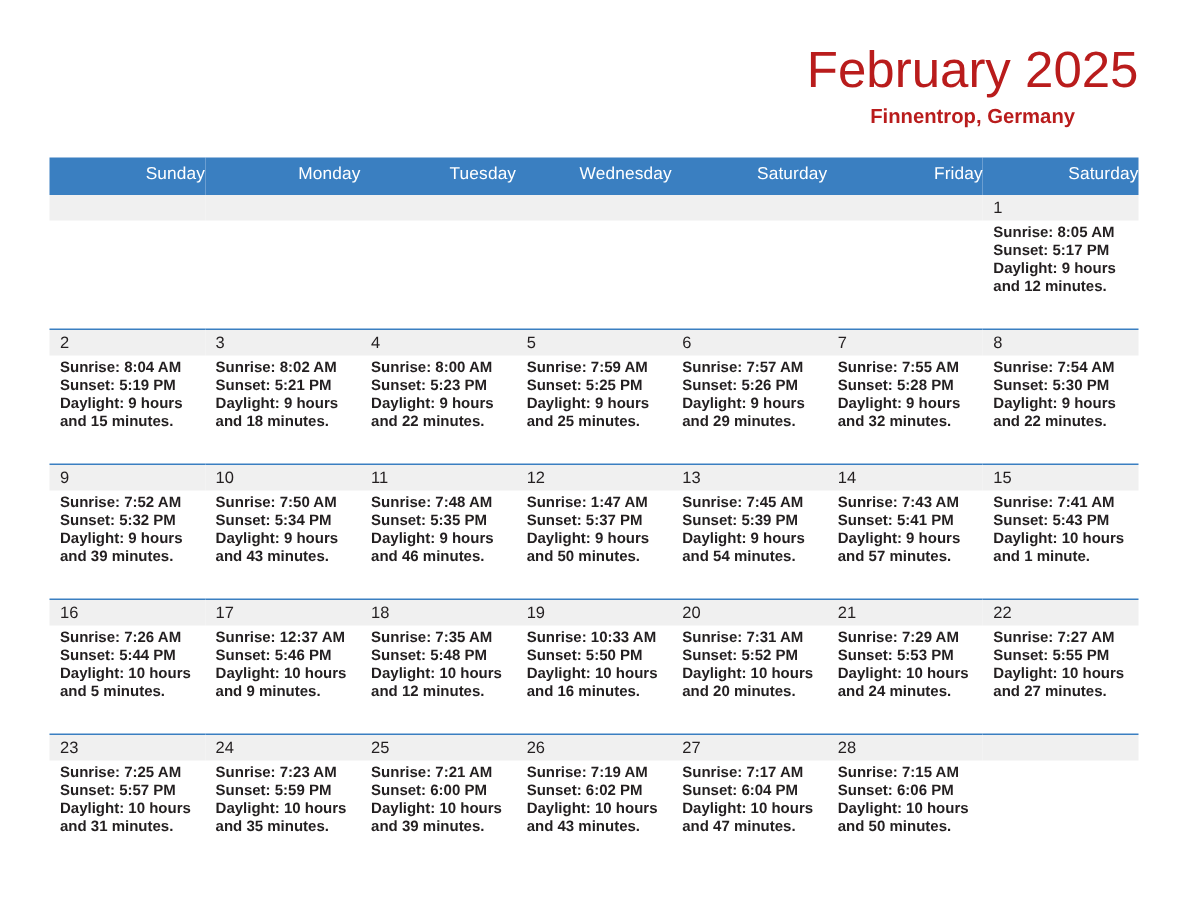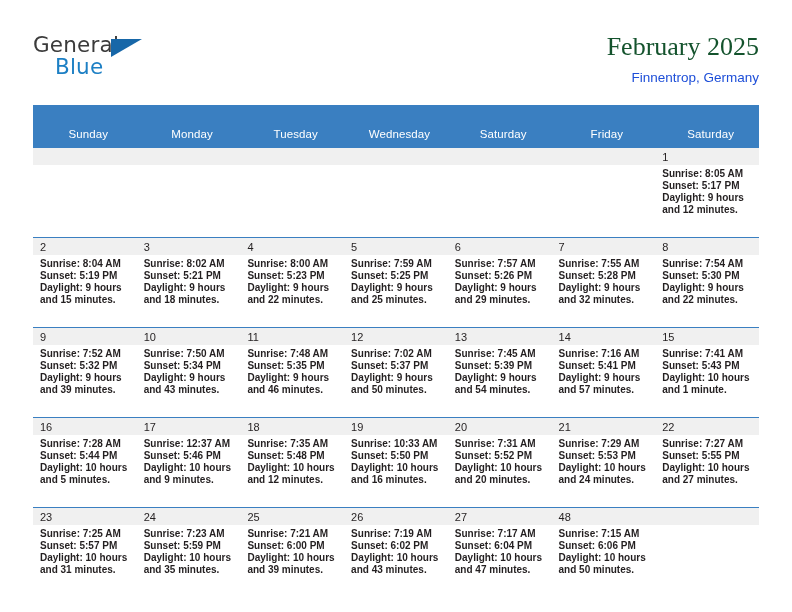--- a/index.html
+++ b/index.html
@@ -70,52 +70,53 @@
     border-bottom: 18px solid transparent;
   }
 
   .title-block {
     position: absolute;
     right: 0;
     top: -2px;
     text-align: right;
   }
   .cal-title {
-    font-size: 26px;
+    font-size: 34px;
     font-weight: 400;
-    color: #14532d;
+    color: #b91c1c;
     line-height: 34px;
     white-space: nowrap;
-    font-family: Liberation Serif, serif;
+    font-family: Liberation Sans, sans-serif;
   }
   .cal-subtitle {
     margin-top: 5px;
     font-size: 13.5px;
-    font-weight: 400;
-    color: #1d4ed8;
+    font-weight: 700;
+    color: #b91c1c;
     line-height: 17px;
     white-space: nowrap;
+    text-align: center;
   }
 
   
   .calendar {
     position: absolute;
     left: 33px;
     top: 105px;
     width: 726px;
     border-collapse: collapse;
     table-layout: fixed;
   }
   .calendar th {
     background: #3a7fc1;
     color: #ffffff;
     font-size: 11.5px;
     font-weight: 400;
-    text-align: center;
-    padding: 20px 0 5px 7px;
+    text-align: right;
+    padding: 2px 0 5px 7px;
     height: 18px;
     vertical-align: middle;
     border: none;
     letter-spacing: 0.1px;
   }
   .calendar td {
     width: 103.71px;
     height: 89px;
     vertical-align: top;
     padding: 0;
@@ -151,25 +152,20 @@
     white-space: nowrap;
   }
 </style>
 </head>
 <body>
 
 <div class="page">
 
   <div class="header">
 
-    <div class="brand">
-      <span class="brand-general">General</span>
-      <span class="brand-flag"></span>
-      <span class="brand-blue">Blue</span>
-    </div>
 
     <div class="title-block">
       <div class="cal-title">February 2025</div>
       <div class="cal-subtitle">Finnentrop, Germany</div>
     </div>
 
   </div>
 
   <table class="calendar">
     <thead>
@@ -343,21 +339,21 @@
                 <div>Sunset: 5:35 PM</div>
                 <div>Daylight: 9 hours</div>
                 <div>and 46 minutes.</div>
               </div>
             </div>
           </td>
           <td>
             <div class="cell-inner">
               <div class="daynum-band">12</div>
               <div class="cell-body">
-                <div>Sunrise: 7:02 AM</div>
+                <div>Sunrise: 1:47 AM</div>
                 <div>Sunset: 5:37 PM</div>
                 <div>Daylight: 9 hours</div>
                 <div>and 50 minutes.</div>
               </div>
             </div>
           </td>
           <td>
             <div class="cell-inner">
               <div class="daynum-band">13</div>
               <div class="cell-body">
@@ -365,21 +361,21 @@
                 <div>Sunset: 5:39 PM</div>
                 <div>Daylight: 9 hours</div>
                 <div>and 54 minutes.</div>
               </div>
             </div>
           </td>
           <td>
             <div class="cell-inner">
               <div class="daynum-band">14</div>
               <div class="cell-body">
-                <div>Sunrise: 7:16 AM</div>
+                <div>Sunrise: 7:43 AM</div>
                 <div>Sunset: 5:41 PM</div>
                 <div>Daylight: 9 hours</div>
                 <div>and 57 minutes.</div>
               </div>
             </div>
           </td>
           <td>
             <div class="cell-inner">
               <div class="daynum-band">15</div>
               <div class="cell-body">
@@ -389,21 +385,21 @@
                 <div>and 1 minute.</div>
               </div>
             </div>
           </td>
         </tr>
         <tr>
           <td>
             <div class="cell-inner">
               <div class="daynum-band">16</div>
               <div class="cell-body">
-                <div>Sunrise: 7:28 AM</div>
+                <div>Sunrise: 7:26 AM</div>
                 <div>Sunset: 5:44 PM</div>
                 <div>Daylight: 10 hours</div>
                 <div>and 5 minutes.</div>
               </div>
             </div>
           </td>
           <td>
             <div class="cell-inner">
               <div class="daynum-band">17</div>
               <div class="cell-body">
@@ -521,21 +517,21 @@
               <div class="cell-body">
                 <div>Sunrise: 7:17 AM</div>
                 <div>Sunset: 6:04 PM</div>
                 <div>Daylight: 10 hours</div>
                 <div>and 47 minutes.</div>
               </div>
             </div>
           </td>
           <td>
             <div class="cell-inner">
-              <div class="daynum-band">48</div>
+              <div class="daynum-band">28</div>
               <div class="cell-body">
                 <div>Sunrise: 7:15 AM</div>
                 <div>Sunset: 6:06 PM</div>
                 <div>Daylight: 10 hours</div>
                 <div>and 50 minutes.</div>
               </div>
             </div>
           </td>
           <td>
             <div class="cell-inner">

